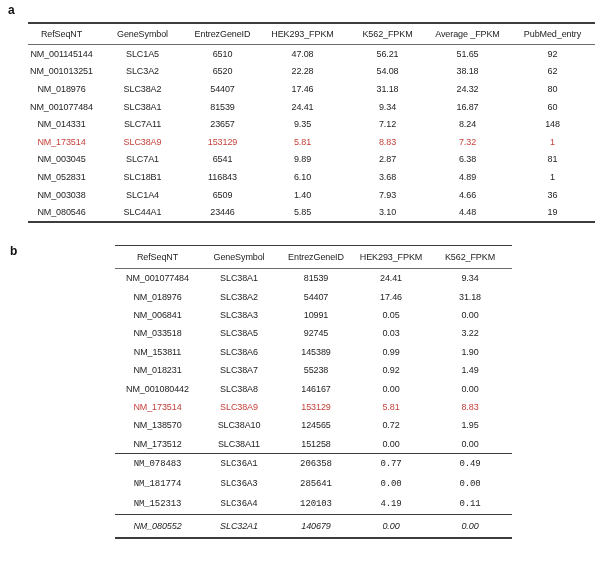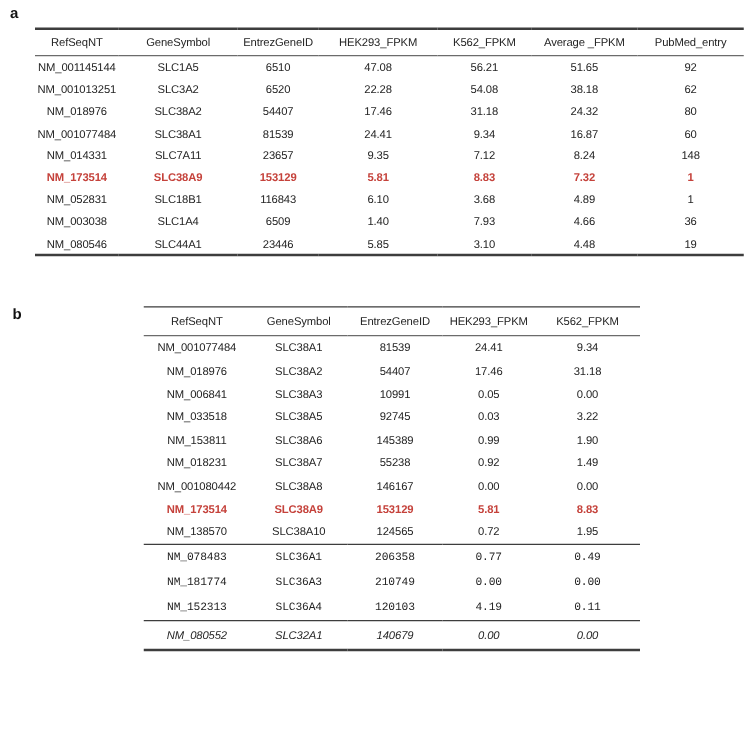--- a/index.html
+++ b/index.html
@@ -53,21 +53,21 @@
   .tbl-b{
     left:115px;top:245px;width:397px;
     border-top:1px solid var(--rule-dark);
     border-bottom:2px solid var(--rule-dark);
   }
   .tbl-b thead th{height:22px;border-bottom:1px solid var(--rule-light);}
   .tbl-b tbody.sec-0 td{height:18.4px;}
   .tbl-b tbody.sec-1 td{height:20px;font-family:Liberation Mono, monospace;}
   .tbl-b tbody.sec-2 td{height:22px;font-style:italic;}
   .tbl-b tbody + tbody{border-top:1px solid var(--rule-dark);}
-  tr.highlight td{color:var(--highlight);font-weight:bold;}
+  tr.highlight td{color:var(--highlight);}
 </style>
 </head>
 <body>
 
 <div class="page">
 
   <div class="panel-label label-a">a</div>
 
   <table class="tbl tbl-a">
       <colgroup>
@@ -139,20 +139,29 @@
         <tr class="highlight">
           <td>NM_173514</td>
           <td>SLC38A9</td>
           <td>153129</td>
           <td>5.81</td>
           <td>8.83</td>
           <td>7.32</td>
           <td>1</td>
         </tr>
         <tr>
+          <td>NM_003045</td>
+          <td>SLC7A1</td>
+          <td>6541</td>
+          <td>9.89</td>
+          <td>2.87</td>
+          <td>6.38</td>
+          <td>81</td>
+        </tr>
+        <tr>
           <td>NM_052831</td>
           <td>SLC18B1</td>
           <td>116843</td>
           <td>6.10</td>
           <td>3.68</td>
           <td>4.89</td>
           <td>1</td>
         </tr>
         <tr>
           <td>NM_003038</td>
@@ -251,33 +260,40 @@
           <td>5.81</td>
           <td>8.83</td>
         </tr>
         <tr>
           <td>NM_138570</td>
           <td>SLC38A10</td>
           <td>124565</td>
           <td>0.72</td>
           <td>1.95</td>
         </tr>
+        <tr>
+          <td>NM_173512</td>
+          <td>SLC38A11</td>
+          <td>151258</td>
+          <td>0.00</td>
+          <td>0.00</td>
+        </tr>
       </tbody>
       <tbody class="sec-1">
         <tr>
           <td>NM_078483</td>
           <td>SLC36A1</td>
           <td>206358</td>
           <td>0.77</td>
           <td>0.49</td>
         </tr>
         <tr>
           <td>NM_181774</td>
           <td>SLC36A3</td>
-          <td>210749</td>
+          <td>285641</td>
           <td>0.00</td>
           <td>0.00</td>
         </tr>
         <tr>
           <td>NM_152313</td>
           <td>SLC36A4</td>
           <td>120103</td>
           <td>4.19</td>
           <td>0.11</td>
         </tr>

